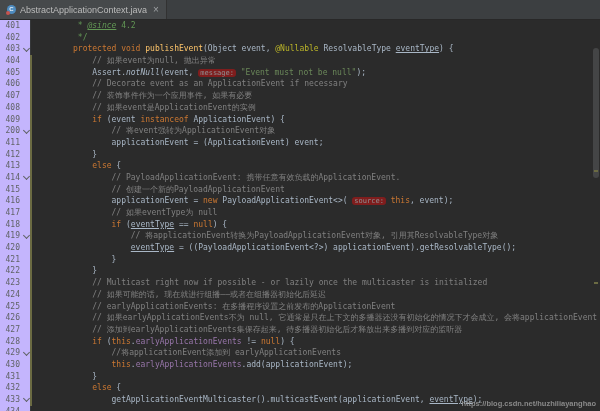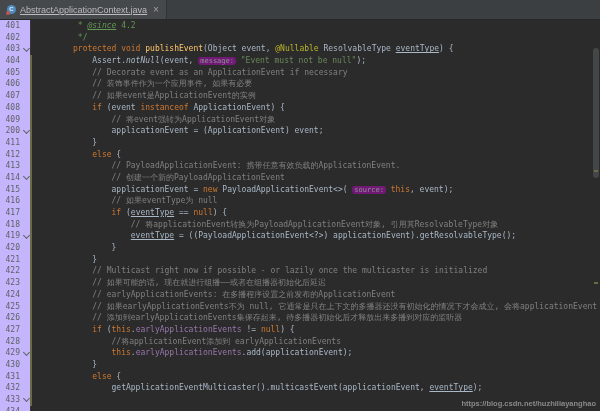--- a/index.html
+++ b/index.html
@@ -8,21 +8,21 @@
   
   .tabbar{position:relative;height:19px;background:#3c3f41;border-bottom:1px solid #282828;
           display:flex;align-items:stretch;}
   .tab{display:flex;align-items:center;gap:4px;padding:0 7px;background:#46494b;
        border-right:1px solid #323232;max-width:220px;}
   .tabicon{width:9px;height:9px;border-radius:50%;background:#4e8bbf;position:relative;
            display:inline-flex;align-items:center;justify-content:center;flex:0 0 auto;
            font-size:6px;color:#e8f1f8;font-weight:bold;line-height:9px;}
   .tabicon::after{content:"";position:absolute;left:-1px;bottom:-1px;width:4px;height:4px;
            border-radius:50%;background:#c75450;}
-  .tabtitle{font-size:9px;color:#bbbbbb;white-space:nowrap;text-decoration:underline;}
+  .tabtitle{font-size:9px;color:#bbbbbb;white-space:nowrap;}
   .tabclose{font-size:10px;color:#9da0a3;margin-left:2px;line-height:10px;cursor:pointer;}
   
   .editor{position:relative;height:391px;display:flex;background:#2b2b2b;overflow:hidden;}
   .gutter{width:30px;flex:0 0 30px;background:#c4b5fd;border-right:1px solid #353739;
           display:flex;flex-direction:column;overflow:hidden;}
   .gl{height:11.7px;display:flex;align-items:center;}
   .num{flex:1;text-align:right;font-family:"DejaVu Sans Mono","Liberation Mono",monospace;
        font-size:8px;color:#606366;padding-right:2px;line-height:11.7px;}
   .foldcol{width:8px;flex:0 0 8px;display:flex;align-items:center;justify-content:center;}
   .chev{display:block;width:4px;height:4px;border-right:1px solid #606366;
@@ -36,21 +36,21 @@
   .s-k{color:#cc7832;}
   .s-s{color:#6a8759;}
   .s-c{color:#808080;}
   .s-d{color:#629755;}
   .s-dt{color:#629755;font-style:italic;text-decoration:underline;}
   .s-m{color:#ffc66b;}
   .s-a{color:#bbb529;}
   .s-f{color:#9876aa;}
   .s-u{color:#a9b7c6;text-decoration:underline;}
   .s-st{color:#a9b7c6;font-style:italic;}
-  .s-h{background:#701a75;color:#8f9294;border-radius:3px;padding:0 2px;font-size:7px;}
+  .s-h{background:#7f1d1d;color:#8f9294;border-radius:3px;padding:0 2px;font-size:7px;}
   
   .scroll-thumb{position:absolute;right:1px;top:28px;width:6px;height:130px;
                 background:rgba(99,102,105,0.45);border-radius:3px;}
   .stripe-mark{position:absolute;right:2px;width:4px;height:2px;background:#6b6b43;}
   .mark1{top:150px;} .mark2{top:262px;}
   .watermark{position:absolute;right:4px;bottom:3px;font-size:7.5px;color:#9a9a9a;opacity:.85;font-weight:bold;}
 </style>
 </head>
 <body>
 
@@ -211,20 +211,21 @@
         <div class="gl">
           <span class="num">434</span>
           <span class="foldcol"></span>
         </div>
       </div>
     <div class="vcs-stripe"></div>
     <div class="code">
         <div class="cl"><span class="s-d"> * </span><span class="s-dt">@since</span><span class="s-d"> 4.2</span></div>
         <div class="cl"><span class="s-d"> */</span></div>
         <div class="cl"><span class="s-k">protected void </span><span class="s-m">publishEvent</span><span class="s-p">(Object event, </span><span class="s-a">@Nullable</span><span class="s-p"> ResolvableType </span><span class="s-u">eventType</span><span class="s-p">) {</span></div>
+        <div class="cl"><span class="s-c">    // 如果event为null, 抛出异常</span></div>
         <div class="cl"><span class="s-p">    Assert.</span><span class="s-st">notNull</span><span class="s-p">(event, </span><span class="s-h">message:</span><span class="s-p"> </span><span class="s-s">"Event must not be null"</span><span class="s-p">);</span></div>
         <div class="cl"><span class="s-c">    // Decorate event as an ApplicationEvent if necessary</span></div>
         <div class="cl"><span class="s-c">    // 装饰事件作为一个应用事件, 如果有必要</span></div>
         <div class="cl"><span class="s-c">    // 如果event是ApplicationEvent的实例</span></div>
         <div class="cl"><span class="s-p">    </span><span class="s-k">if</span><span class="s-p"> (event </span><span class="s-k">instanceof</span><span class="s-p"> ApplicationEvent) {</span></div>
         <div class="cl"><span class="s-c">        // 将event强转为ApplicationEvent对象</span></div>
         <div class="cl"><span class="s-p">        applicationEvent = (ApplicationEvent) event;</span></div>
         <div class="cl"><span class="s-p">    }</span></div>
         <div class="cl"><span class="s-p">    </span><span class="s-k">else</span><span class="s-p"> {</span></div>
         <div class="cl"><span class="s-c">        // PayloadApplicationEvent: 携带任意有效负载的ApplicationEvent.</span></div>

